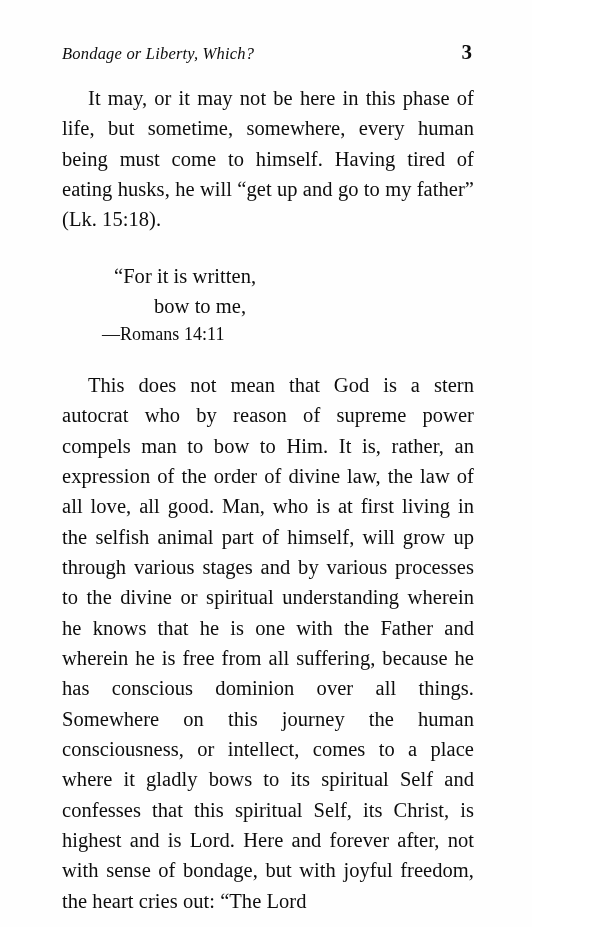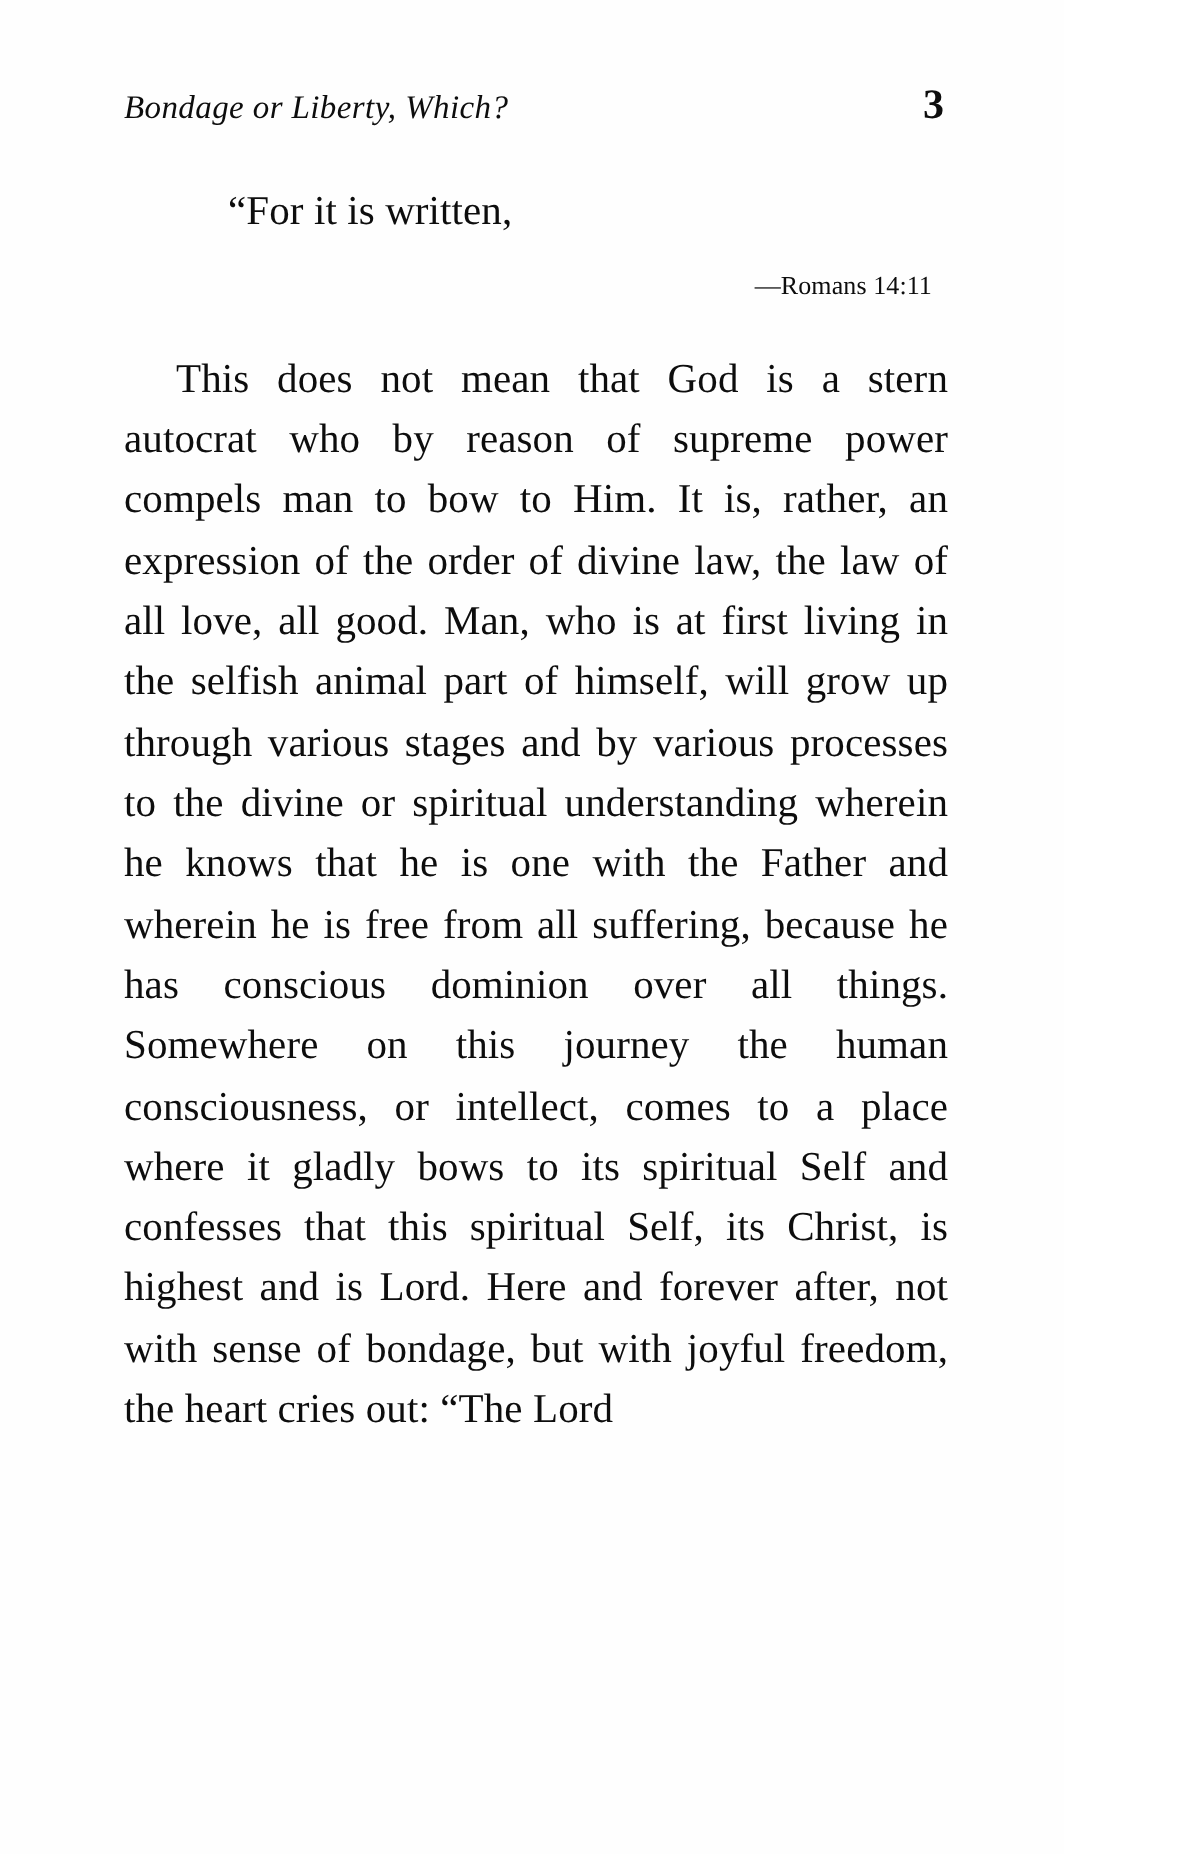--- a/index.html
+++ b/index.html
@@ -61,44 +61,45 @@
   }
   .q-line {
     white-space: pre-wrap;
   }
   .q-l1 { margin-left: 12px; }
   .q-l2 { margin-left: 26px; }
   .q-l3 { margin-left: 52px; }
   .q-l4 { margin-left: 26px; }
   .q-l5 { margin-left: 52px; }
   .attribution {
-    text-align: right;
-    margin-top: 12px;
+    text-align: left;
     padding-right: 8px;
-    font-size: 13px;
+    font-size: 18px;
   }
   .final-block {
     margin-top: 20px;
   }
 </style>
 </head>
 <body>
 
 <div class="page">
 
   <div class="running-head">
     <div class="running-title">Bondage or Liberty, Which?</div>
     <div class="folio">3</div>
   </div>
 
   <div class="body-text">
 
 
+    <p class="para indent">It may, or it may not be here in this phase of life, but sometime, somewhere, every human being must come to himself. Having tired of eating husks, he will “get up and go to my father” (Lk. 15:18).</p>
 
     <div class="quote-block">
       <div class="q-line q-l1">“For it is written,</div>
+      <div class="q-line q-l3">bow to me,</div>
       <div class="attribution">—Romans 14:11</div>
     </div>
 
     <p class="para indent final-block">This does not mean that God is a stern autocrat who by reason of supreme power compels man to bow to Him. It is, rather, an expression of the order of divine law, the law of all love, all good. Man, who is at first living in the selfish animal part of himself, will grow up through various stages and by various processes to the divine or spiritual understanding wherein he knows that he is one with the Father and wherein he is free from all suffering, because he has conscious dominion over all things. Somewhere on this journey the human consciousness, or intellect, comes to a place where it gladly bows to its spiritual Self and confesses that this spiritual Self, its Christ, is highest and is Lord. Here and forever after, not with sense of bondage, but with joyful freedom, the heart cries out: “The Lord</p>
 
   </div>
 </div>
 
 </body></html>

